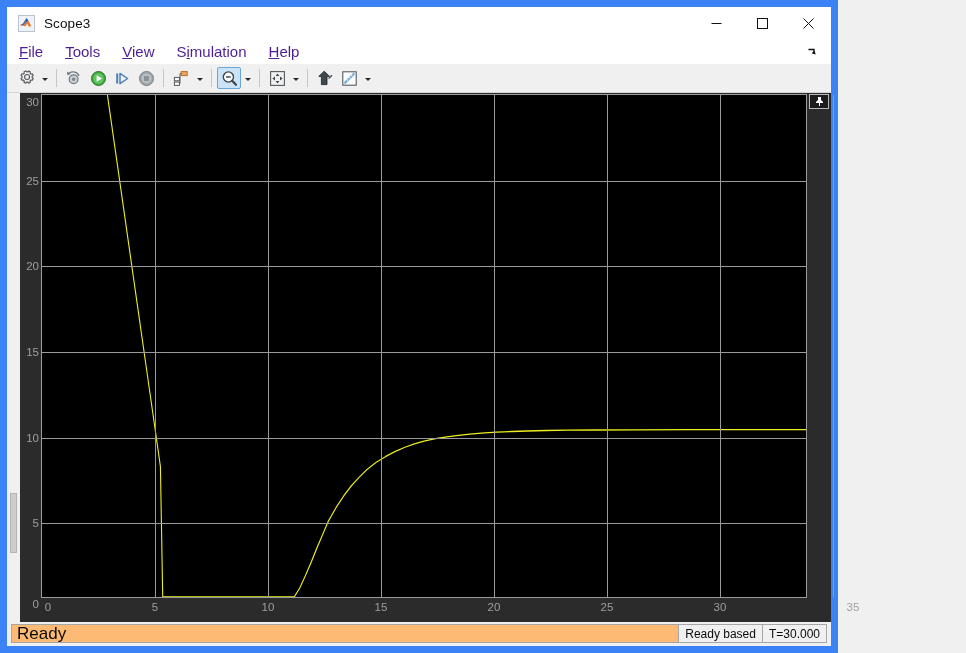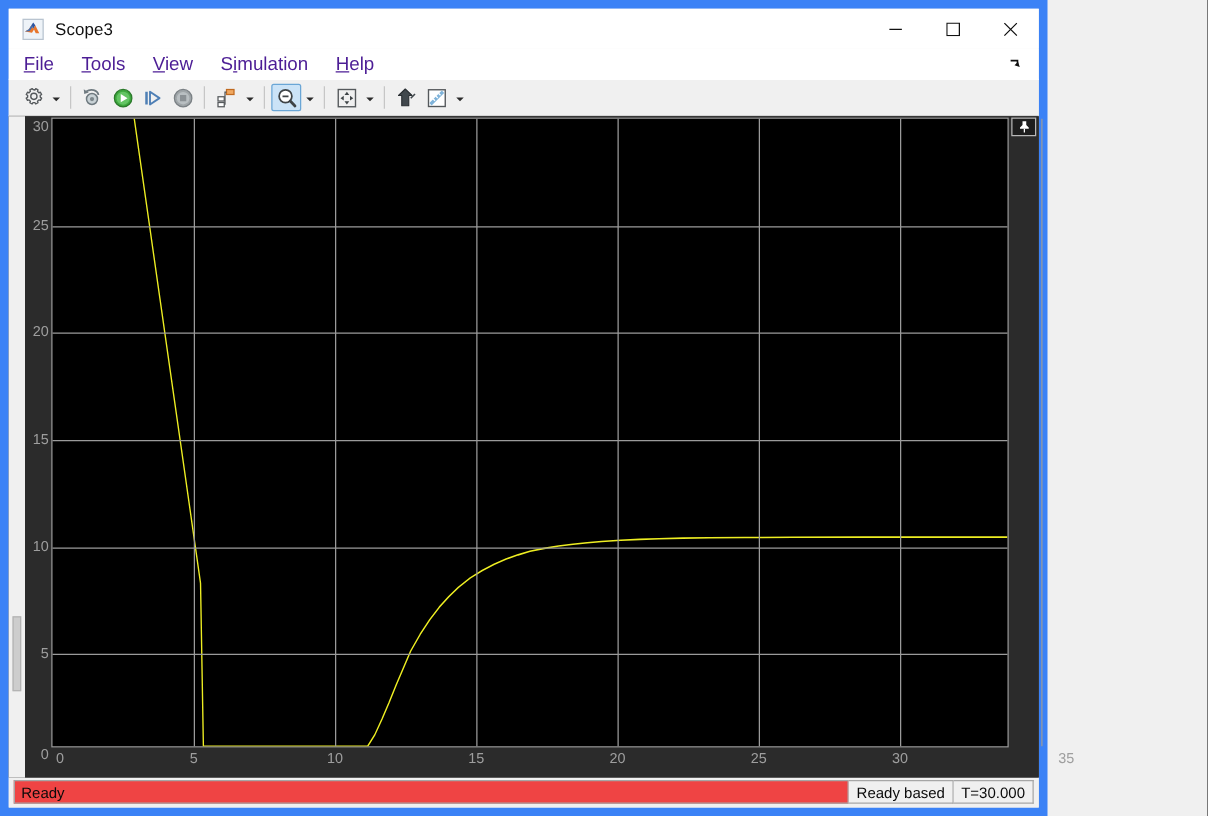--- a/index.html
+++ b/index.html
@@ -114,23 +114,23 @@
     background:#1d1d1d;border:1px solid #b8b8b8;box-sizing:border-box;
     display:flex;align-items:center;justify-content:center;
   }
 
   
   .statusbar{
     height:24px;flex:0 0 24px;background:#f0f0f0;
     display:flex;align-items:stretch;padding:2px 4px 3px 4px;box-sizing:border-box;
   }
   .status-ready{
-    flex:1 1 auto;border:1px solid #a6a6a6;background:#ef4444;
+    flex:1 1 auto;border:1px solid #a6a6a6;background:#fdba74;
     display:flex;align-items:center;padding-left:5px;
-    font-size:12px;color:#0a0a0a;box-sizing:border-box;
+    font-size:17px;color:#0a0a0a;box-sizing:border-box;
   }
   .status-cell{
     border:1px solid #a6a6a6;border-left:none;background:#f0f0f0;
     display:flex;align-items:center;justify-content:center;
     font-size:12px;color:#0a0a0a;padding:0 6px;box-sizing:border-box;
     white-space:nowrap;
   }
 </style>
 </head>
 <body>

